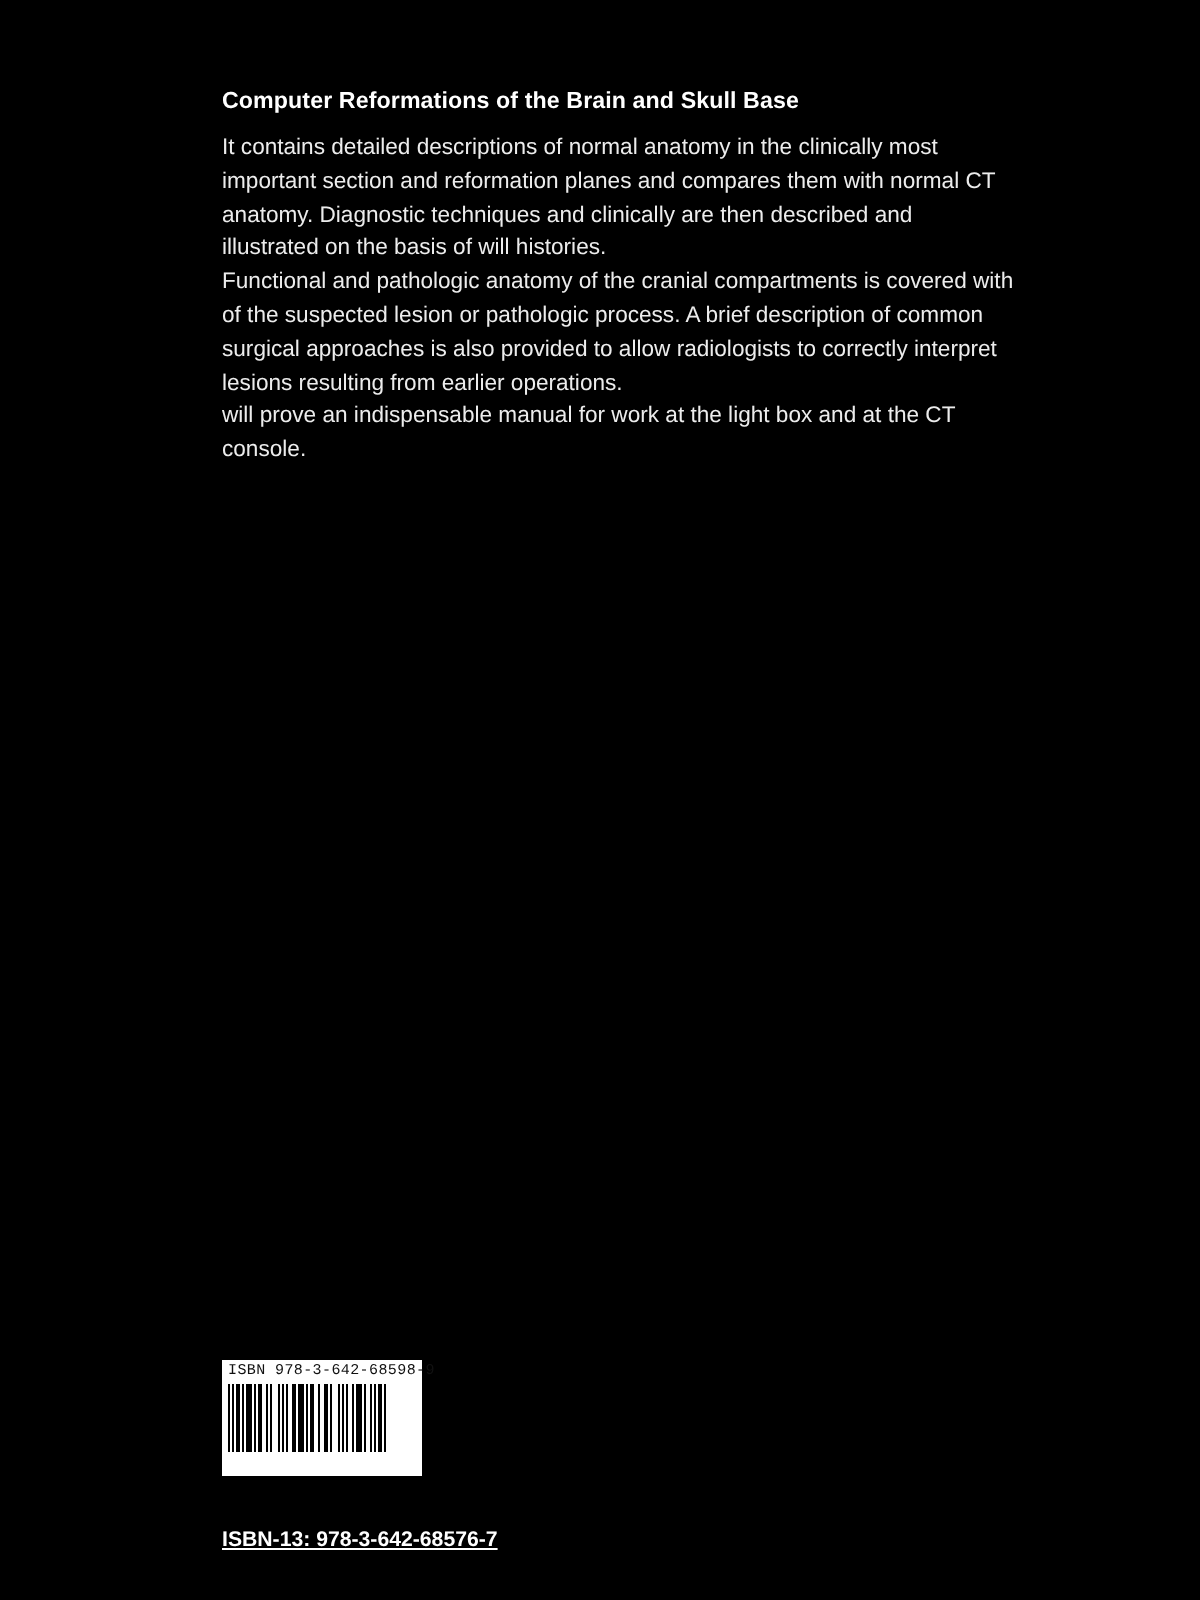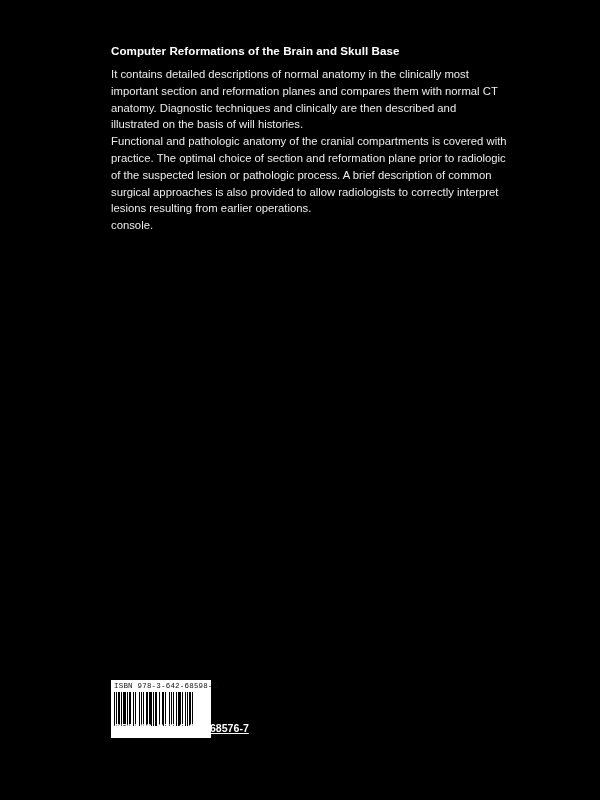--- a/index.html
+++ b/index.html
@@ -22,45 +22,45 @@
       letter-spacing: 0.2px; white-space: nowrap; line-height: 9px;
     }
     .bars { display: flex; height: 34px; align-items: stretch; margin-top: 1px; }
     .bar { background: #000; height: 100%; }
     .gap { height: 100%; }
     .barcode-bottom {
       font-family: Liberation Sans, sans-serif; font-size: 11px; color: #000;
       white-space: nowrap; line-height: 11px; letter-spacing: 0.6px; margin-top: 14px;
     }
     .isbn13 {
-      position: absolute; left: 111px; top: 722px; font-weight: bold; font-size: 10.6px; color: #fff;
+      position: absolute; left: 111px; top: 764px; font-weight: bold; font-size: 10.6px; color: #fff;
       white-space: nowrap;
       text-decoration: underline;
     }
   </style>
 </head>
 <body>
 
 <div class="content">
   <div class="title">Computer Reformations of the Brain and Skull Base</div>
 
   <p class="para">
     <span class="line">It contains detailed descriptions of normal anatomy in the clinically most</span>
     <span class="line">important section and reformation planes and compares them with normal CT</span>
     <span class="line">anatomy. Diagnostic techniques and clinically are then described and</span>
     <span class="line">illustrated on the basis of will histories.</span>
   </p>
   <p class="para">
     <span class="line">Functional and pathologic anatomy of the cranial compartments is covered with</span>
-    <span class="line">practice. The optimal choice of section and reformation plane prior to radiologic</span>
     <span class="line">of the suspected lesion or pathologic process. A brief description of common</span>
     <span class="line">surgical approaches is also provided to allow radiologists to correctly interpret</span>
     <span class="line">lesions resulting from earlier operations.</span>
   </p>
   <p class="para">
+    <span class="line">will prove an indispensable manual for work at the light box and at the CT</span>
     <span class="line">console.</span>
   </p>
 </div>
 
 <div class="barcode-box">
   <div class="barcode-top">ISBN 978-3-642-68598-9</div>
   <div class="bars" id="bars">
       <div class="bar" style="width: 0.95px;"></div>
       <div class="gap" style="width: 0.95px;"></div>
       <div class="bar" style="width: 0.95px;"></div>

